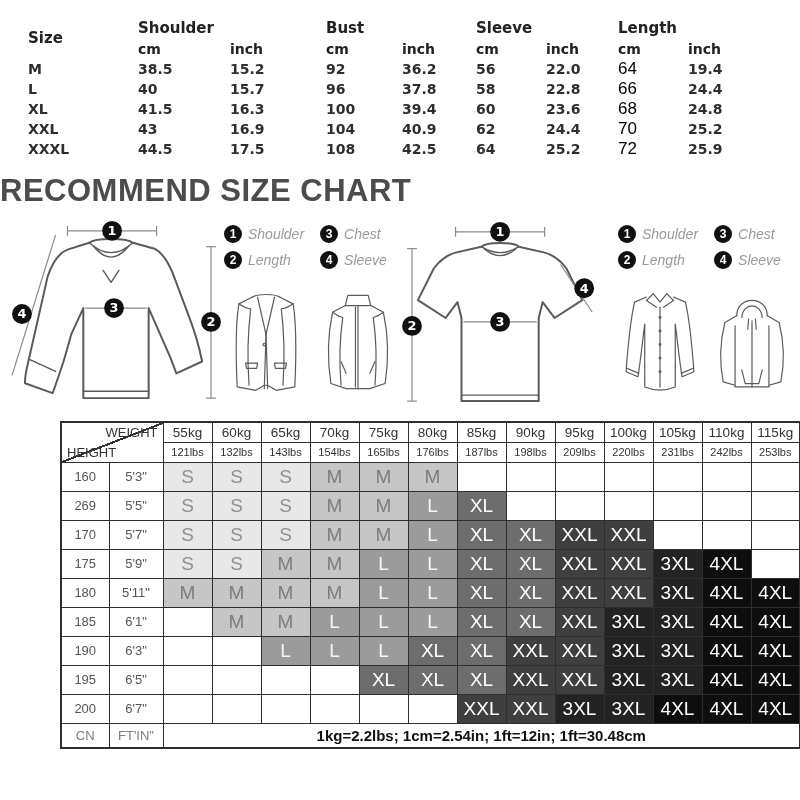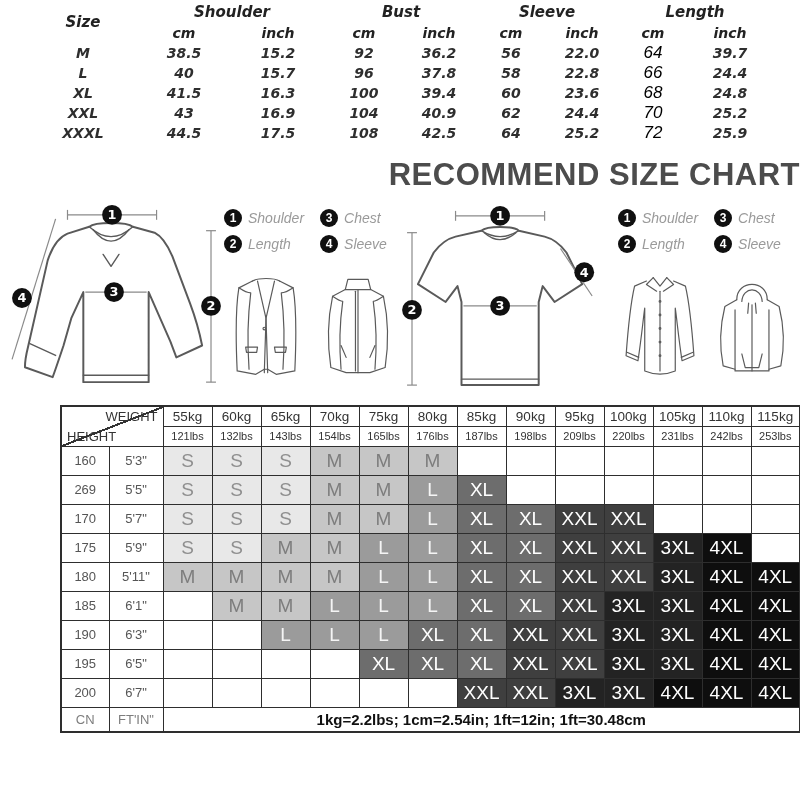--- a/index.html
+++ b/index.html
@@ -1,37 +1,37 @@
 <!DOCTYPE html>
 <html><head>
 <meta charset="utf-8">
 <style>
   * { margin:0; padding:0; box-sizing:border-box; }
   body { background:#fff; font-family:"Liberation Sans", sans-serif; }
   .page { width:800px; height:800px; background:#fff; overflow:hidden; position:relative; }
 
   
-  table.size-table { width:744px; margin:0 auto 0; border-collapse:collapse; table-layout:fixed;
-    font-family:"DejaVu Sans", sans-serif; font-weight:bold; color:#2e2e2e; text-align:center;font-style:italic; }
+  table.size-table { width:744px; margin:16px auto 0; border-collapse:collapse; table-layout:fixed;
+    font-family:"DejaVu Sans", sans-serif; font-weight:bold; color:#2e2e2e; text-align:left; }
   table.size-table th { font-size:15px; color:#222; }
   table.size-table .unit-row th { font-size:14px; height:20px; }
   table.size-table .group-row th { height:23px; }
   table.size-table td { font-size:14px; height:19px; }
   table.size-table td.alt-num { font-family:"Liberation Sans", sans-serif; font-weight:normal; font-size:17px; color:#000; }
 
   
   .notes { text-align:center; margin-top:1px; font-weight:bold; font-size:12.5px; color:#14141e;
     letter-spacing:-0.2px; line-height:1.25; }
   .notes .gap { display:inline-block; width:42px; }
 
   
   .banner { text-align:center; margin-top:13px; font-size:19px; }
 
   
-  .big-title { text-align:right; margin-top:14px; font-size:31px; font-weight:bold;
+  .big-title { text-align:left; margin-top:14px; font-size:31px; font-weight:bold;
     color:#4c4c4c; letter-spacing:0.5px; }
 
   
   .diagrams { display:flex; justify-content:space-between; padding:0 6px; margin-top:8px; height:194px; }
   .diagram-group { display:flex; width:396px; }
   .main-garment { width:218px; height:194px; flex:0 0 auto; }
   .right-col { flex:1; padding-top:8px; }
   .legend { display:grid; grid-template-columns:auto auto; column-gap:16px; row-gap:8px;
     font-style:italic; color:#9a9a9a; font-size:14px; width:max-content; }
   .legend-item { display:flex; align-items:center; gap:6px; white-space:nowrap; }
@@ -100,21 +100,21 @@
     <tbody>
         <tr>
           <td>M</td>
           <td>38.5</td>
           <td>15.2</td>
           <td>92</td>
           <td>36.2</td>
           <td>56</td>
           <td>22.0</td>
           <td class="alt-num">64</td>
-          <td>39.7</td>
+          <td>19.4</td>
         </tr>
         <tr>
           <td>L</td>
           <td>40</td>
           <td>15.7</td>
           <td>96</td>
           <td>37.8</td>
           <td>58</td>
           <td>22.8</td>
           <td class="alt-num">66</td>

